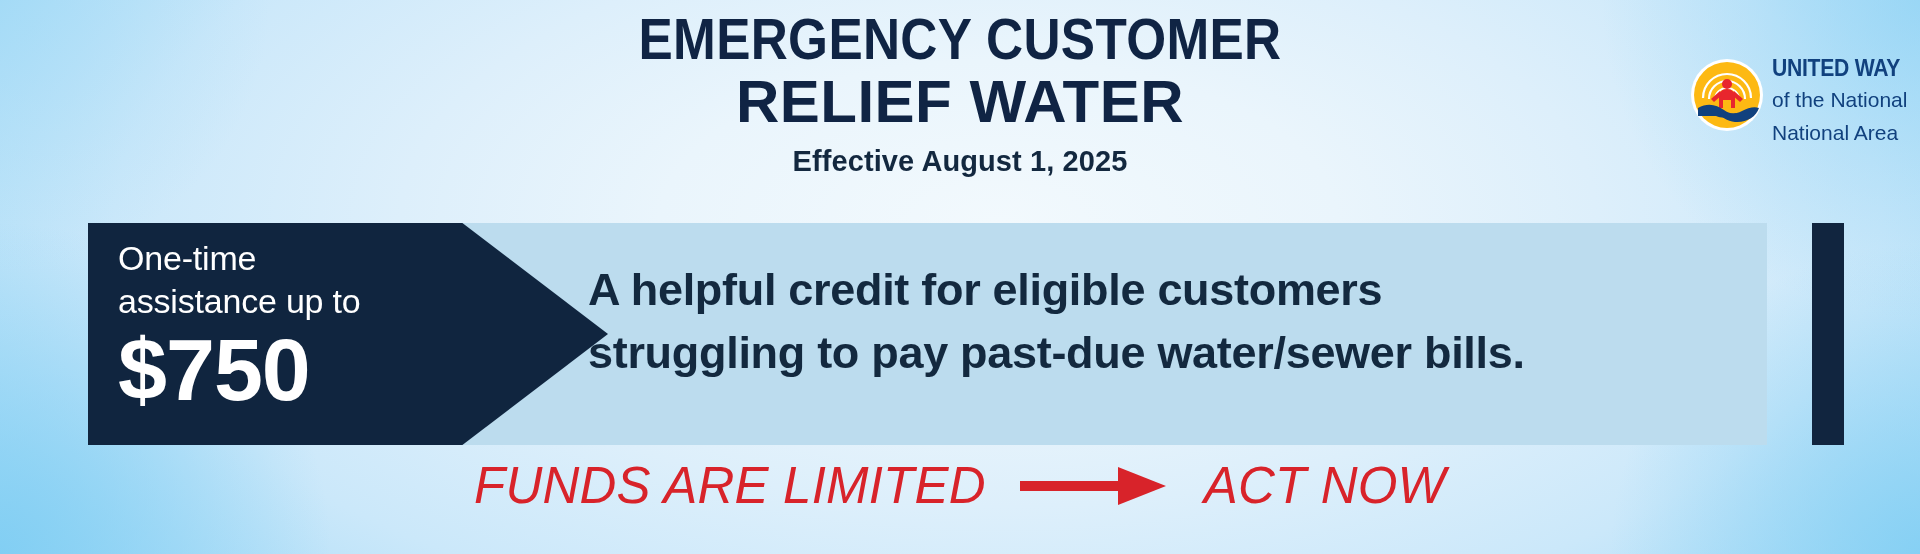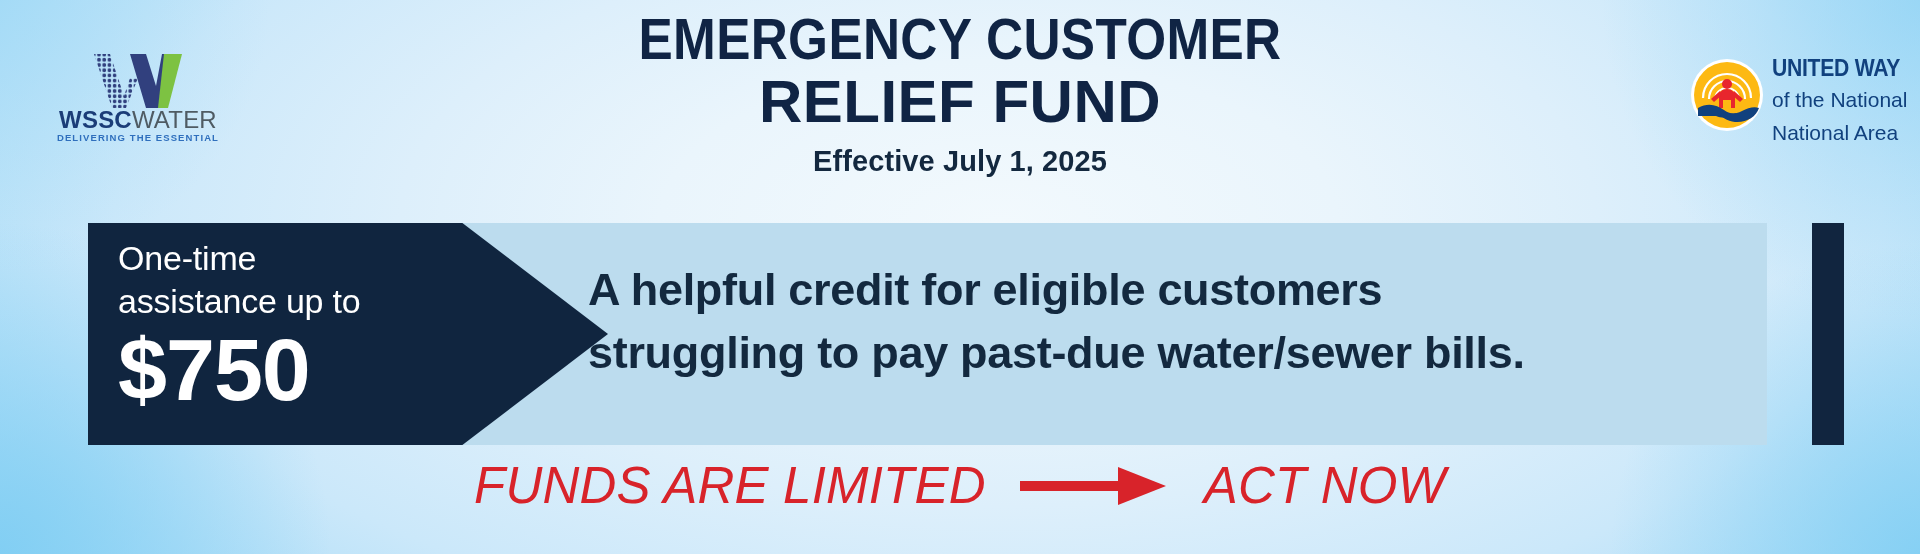--- a/index.html
+++ b/index.html
@@ -227,34 +227,20 @@
     flex: none;
   }
 </style>
 </head>
 <body>
 
 <div class="banner">
 
   <div class="corner-wash"></div>
 
-  <div class="wssc-logo">
-    <svg class="wssc-mark" viewBox="0 0 104 56">
-      <defs>
-        <pattern id="dots" width="5.2" height="5.2" patternUnits="userSpaceOnUse">
-          <circle cx="2.6" cy="2.6" r="1.9" fill="#31407e"></circle>
-        </pattern>
-      </defs>
-      <path d="M8 2 L24 2 L38 44 L44 26 L52 26 L40 56 L26 56 Z" fill="url(#dots)"></path>
-      <path d="M44 2 L60 2 L70 34 L76 2 L86 2 L74 56 L60 56 Z" fill="#31407e"></path>
-      <path d="M78 2 L96 2 L82 56 L72 56 Z" fill="#7dc242"></path>
-    </svg>
-    <div class="wssc-word"><span class="b">WSSC</span><span class="l">WATER</span></div>
-    <div class="wssc-tag">DELIVERING THE ESSENTIAL</div>
-  </div>
 
   <div class="uw-logo">
     <svg class="uw-mark" viewBox="0 0 74 74">
       <circle cx="37" cy="37" r="36" fill="#ffffff"></circle>
       <circle cx="37" cy="37" r="33" fill="#fdb913"></circle>
       <g fill="none" stroke="#ffffff" stroke-width="2.2">
         <path d="M13 40 A24 24 0 0 1 61 40"></path>
         <path d="M19 41 A18 18 0 0 1 55 41"></path>
         <path d="M25 42 A12 12 0 0 1 49 42"></path>
       </g>
@@ -269,22 +255,22 @@
     </svg>
     <div class="uw-text">
       <div class="uw-title">UNITED WAY</div>
       <div class="uw-sub">of the National</div>
       <div class="uw-sub">National Area</div>
     </div>
   </div>
 
   <div class="headline-block">
     <div class="h-line1">EMERGENCY CUSTOMER</div>
-    <div class="h-line2">RELIEF FUND</div>
-    <div class="h-line3">Effective July 1, 2025</div>
+    <div class="h-line2">RELIEF WATER</div>
+    <div class="h-line3">Effective August 1, 2025</div>
   </div>
 
   <div class="band">
     <div class="band-panel"></div>
     <div class="band-endcap"></div>
 
     <div class="band-desc">
       <div class="desc-line">A helpful credit for eligible customers</div>
       <div class="desc-line">struggling to pay past-due water/sewer bills.</div>
     </div>

